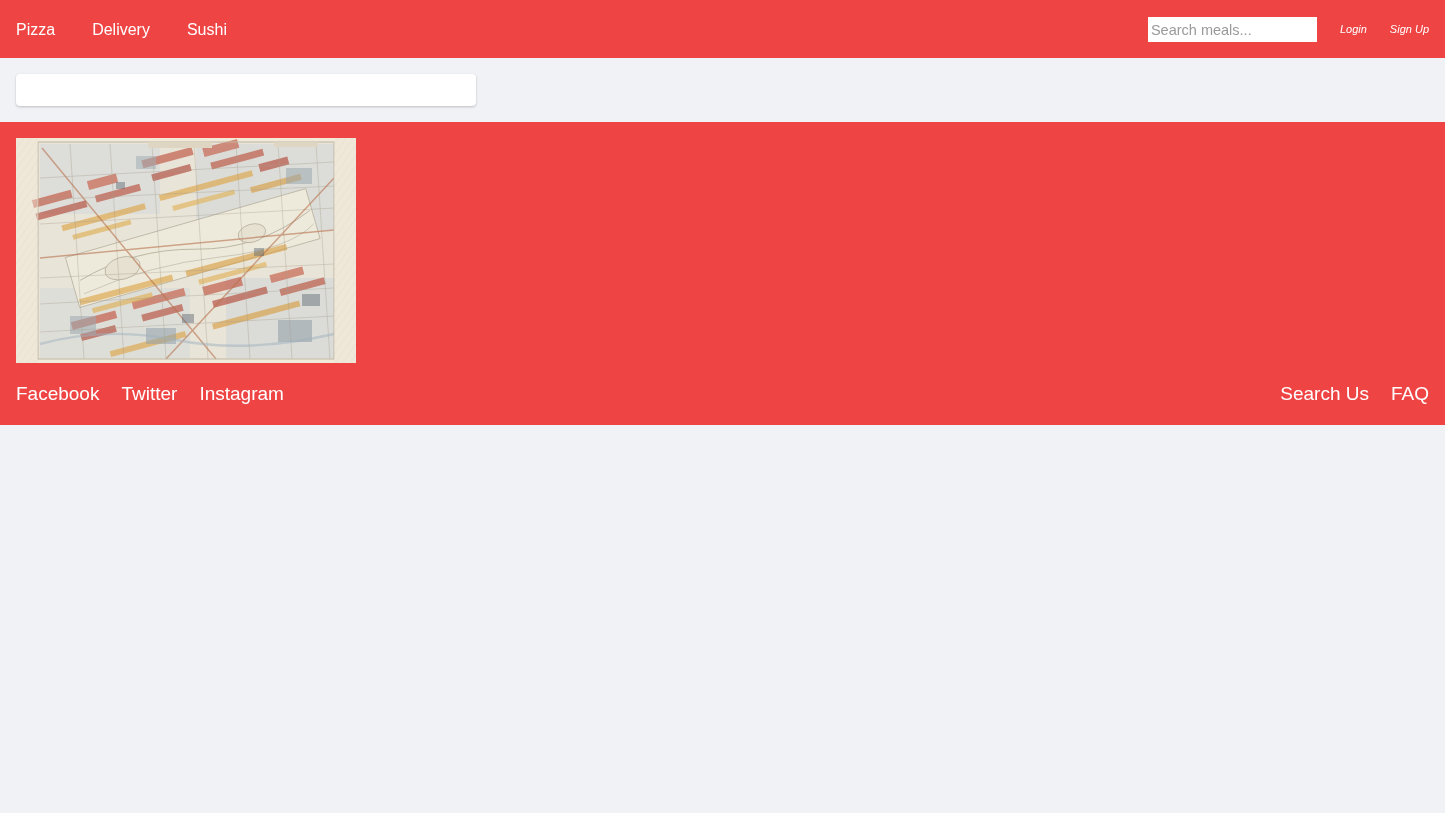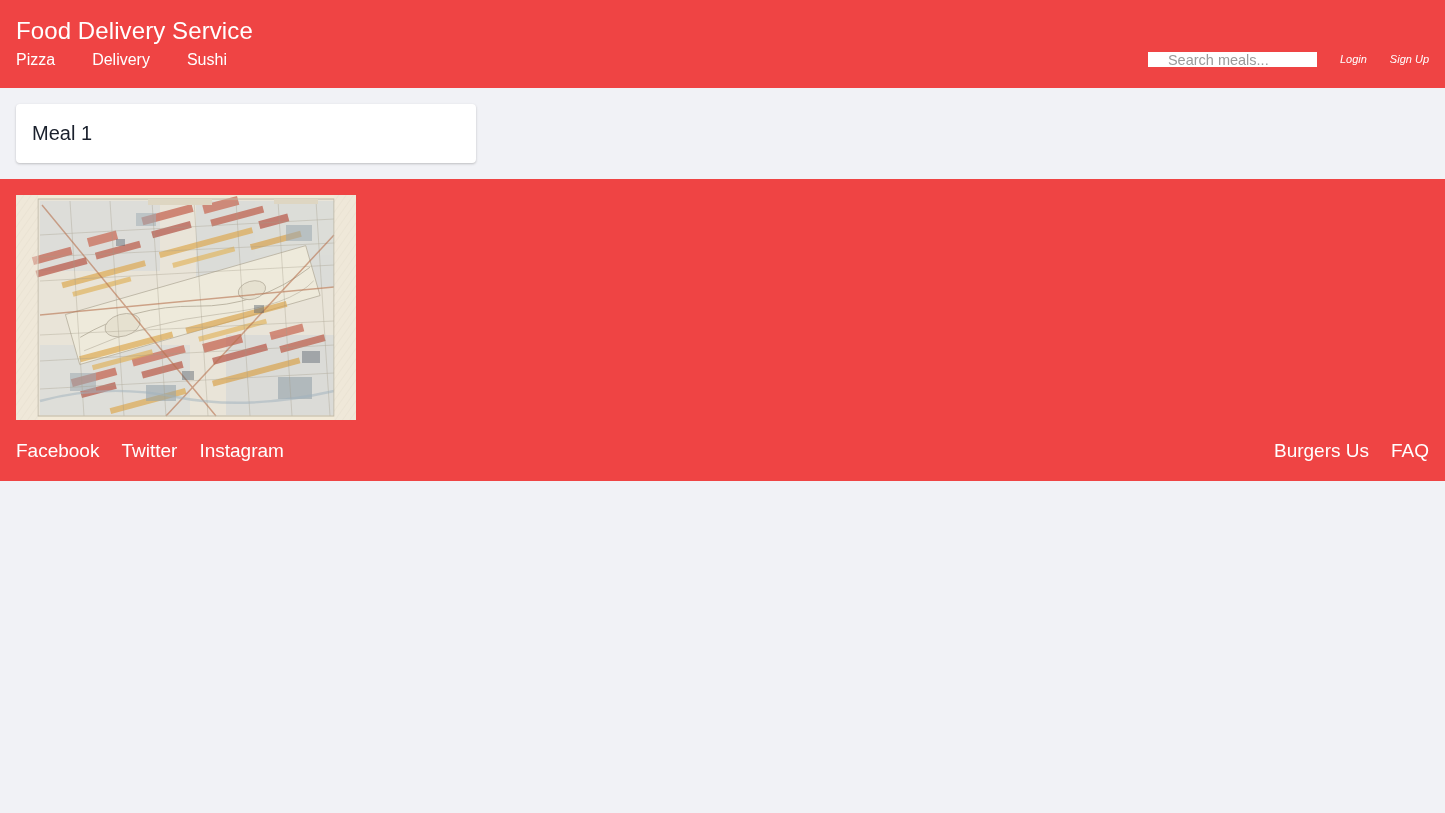--- a/index.html
+++ b/index.html
@@ -57,27 +57,27 @@
   }
   .nav-link:last-child { margin-right: 0; }
 
   .header-right {
     display: flex;
     align-items: center;
   }
 
   .search-input {
     width: 169px;
-    height: 15px;
+    height: 25px;
     border: 1px solid #ffffff;
     background: #ffffff;
     color: #1a202c;
     font-family: "Liberation Sans", sans-serif;
     font-size: 14.5px;
-    padding: 0 19px;
+    padding: 0 2px;
     outline: none;
     border-radius: 0;
   }
   .search-input::placeholder {
     color: #9a9a9a;
     opacity: 1;
   }
 
   .auth-link {
     color: #ffffff;
@@ -159,21 +159,20 @@
   }
   .footer-link:last-child { margin-right: 0; }
 
   .footer-support .footer-link { margin-right: 0; margin-left: 22px; }
   .footer-support .footer-link:first-child { margin-left: 0; }
 </style>
 </head>
 <body>
 
 <header class="site-header">
-  <h1 class="brand-title">Food Delivery Service</h1>
 
   <div class="header-bottom-row">
 
     <nav class="primary-nav">
       <a href="#" class="nav-link">Pizza</a>
       <a href="#" class="nav-link">Delivery</a>
       <a href="#" class="nav-link">Sushi</a>
     </nav>
 
     <div class="header-right">
@@ -182,21 +181,20 @@
       <a href="#" class="auth-link">Sign Up</a>
     </div>
 
   </div>
 </header>
 
 <main class="main-content">
   <div class="meal-grid">
 
     <article class="meal-card">
-      <h2 class="meal-title">Meal 1</h2>
     </article>
 
   </div>
 </main>
 
 <footer class="site-footer">
 
   <div class="footer-image-wrap">
     <svg width="340" height="225" viewBox="0 0 340 225" xmlns="http://www.w3.org/2000/svg">
       <defs>
@@ -319,18 +317,18 @@
 
   <div class="footer-links-row">
 
     <nav class="footer-social">
       <a href="#" class="footer-link">Facebook</a>
       <a href="#" class="footer-link">Twitter</a>
       <a href="#" class="footer-link">Instagram</a>
     </nav>
 
     <nav class="footer-support">
-      <a href="#" class="footer-link">Burgers Us</a>
+      <a href="#" class="footer-link">Search Us</a>
       <a href="#" class="footer-link">FAQ</a>
     </nav>
 
   </div>
 </footer>
 
 </body></html>

